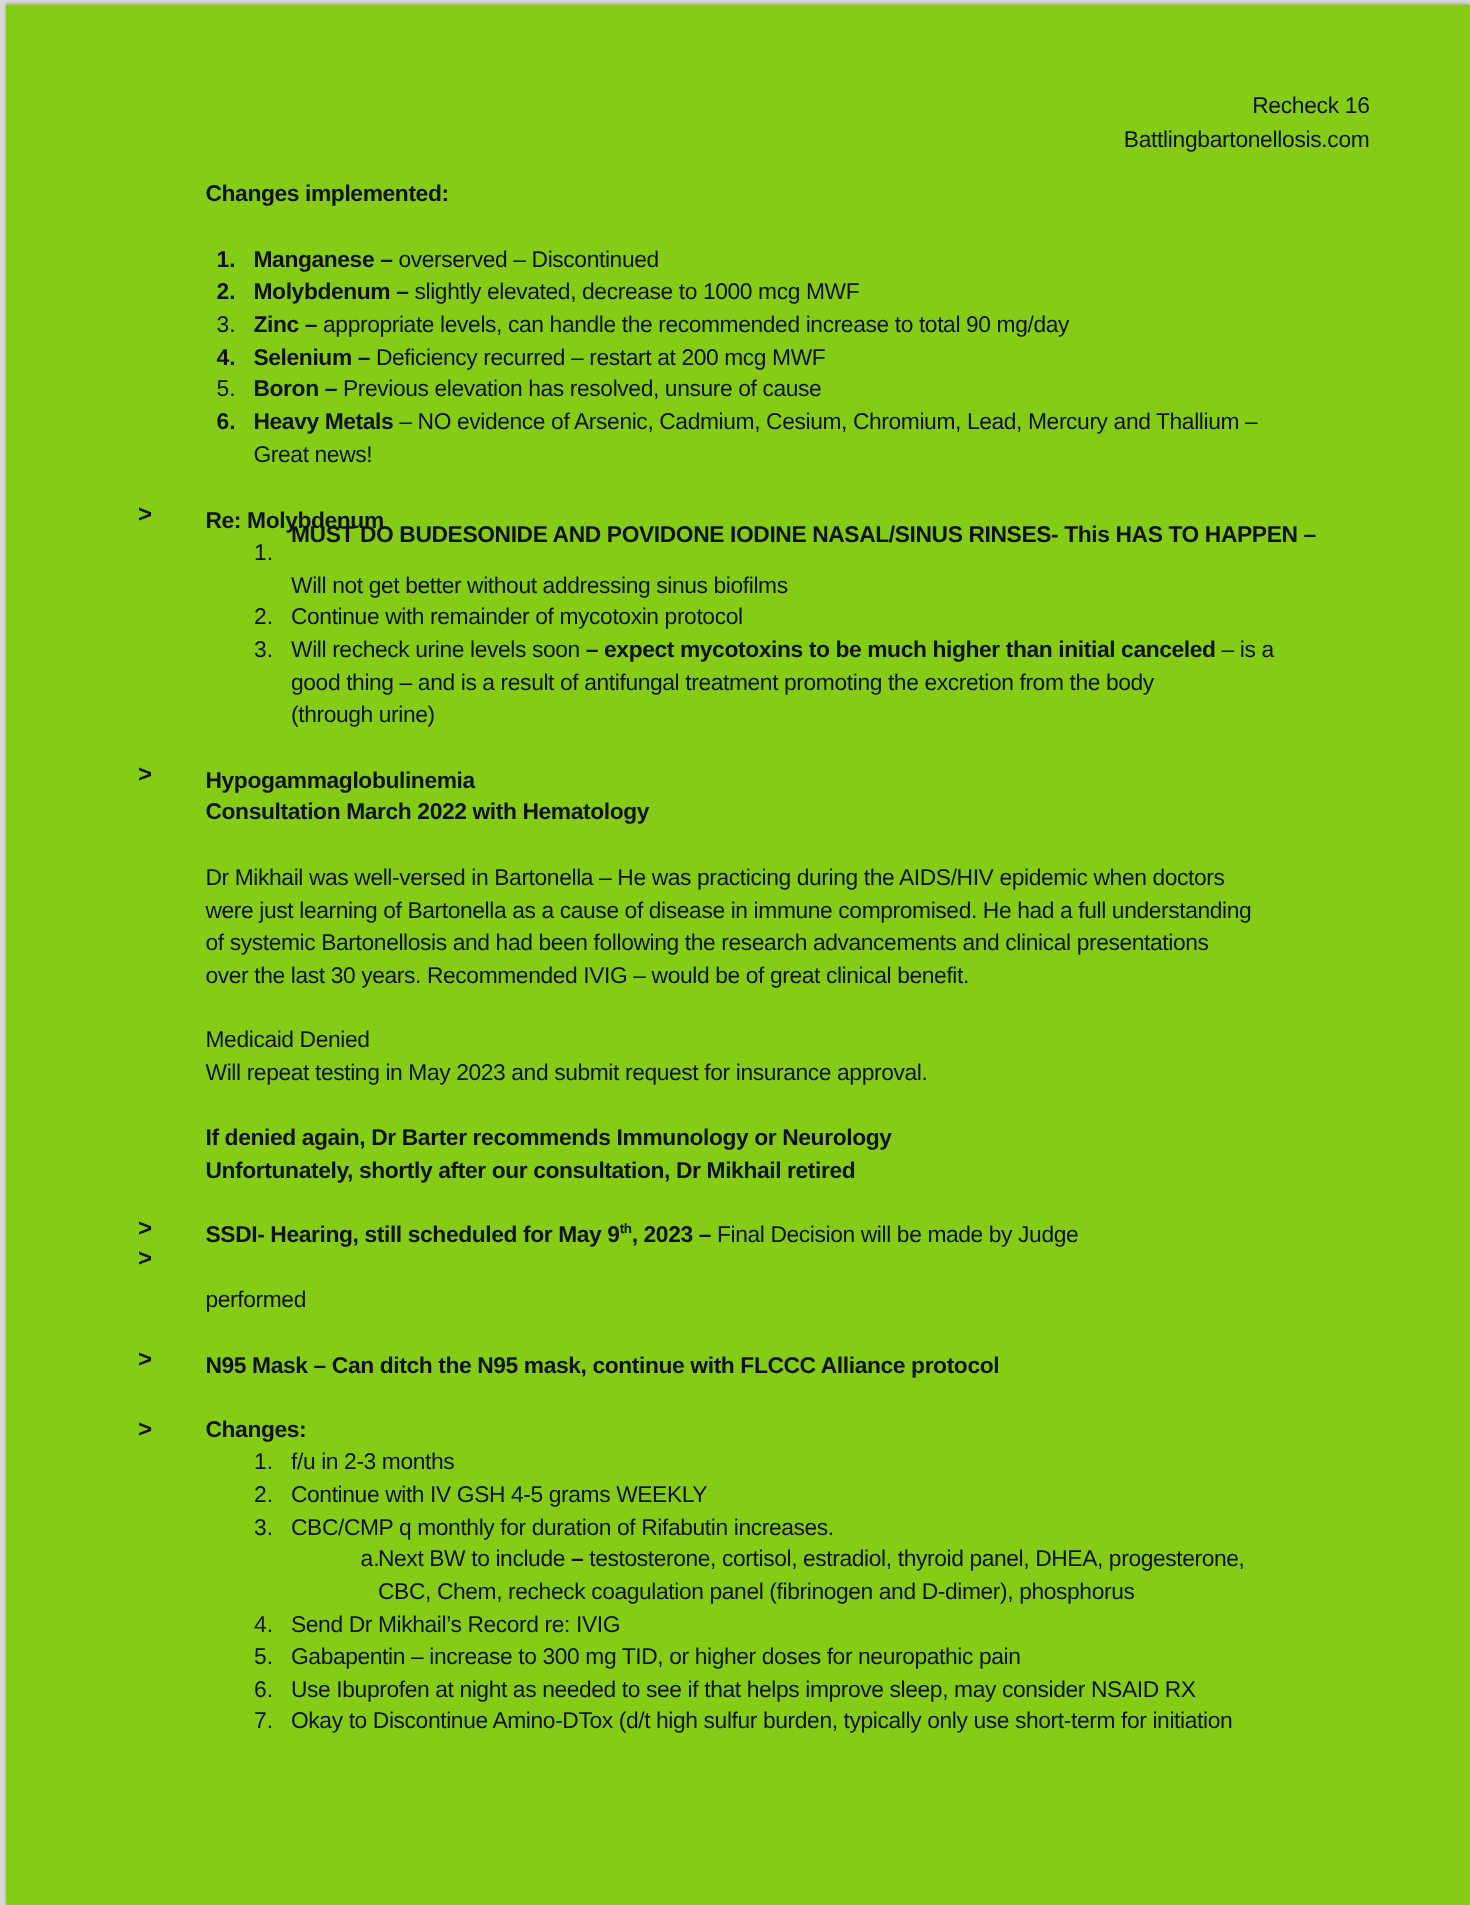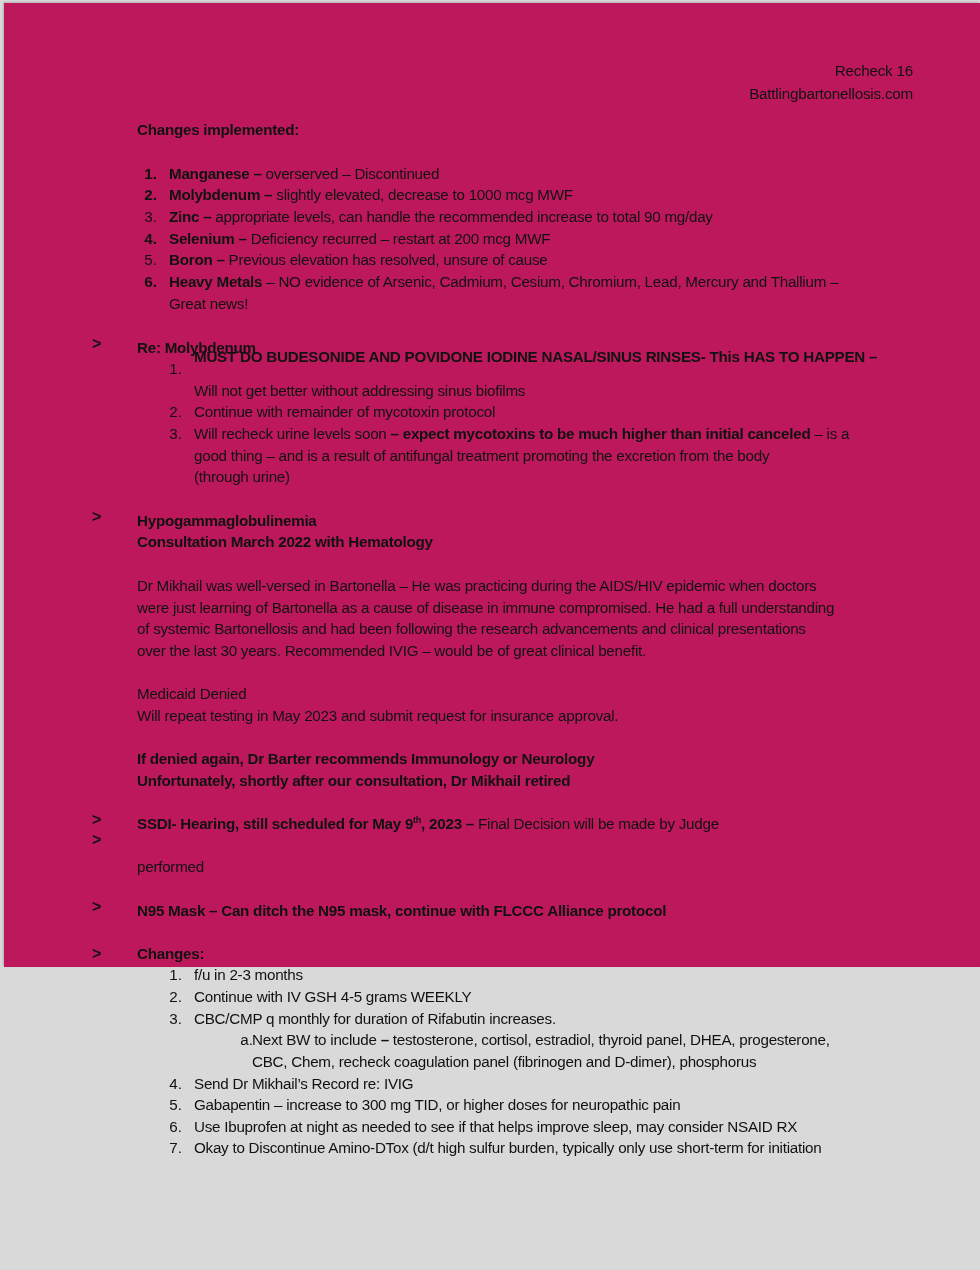--- a/index.html
+++ b/index.html
@@ -3,22 +3,22 @@
   <meta charset="utf-8">
   <style>
     html, body { margin: 0; padding: 0; }
     body {
       width: 980px; height: 1270px; overflow: hidden;
       background: #d9d9d9;
       font-family: "Liberation Sans", sans-serif;
       color: #111;
     }
     .page {
-      position: absolute; left: 4px; top: 3px; width: 976px; height: 964px;
-      background: #be185d;
+      position: absolute; left: 4px; top: 3px; width: 976px; height: 1267px;
+      background: #84cc16;
       box-shadow: -1px -1px 2px rgba(0,0,0,0.18);
     }
     .t { position: absolute; font-size: 15.2px; line-height: 21.6px; white-space: nowrap; letter-spacing: -0.25px; }
     .b { font-weight: bold; }
     .hdr { position: absolute; right: 67px; text-align: right; font-size: 15.2px; line-height: 22px; letter-spacing: -0.2px; }
     .arrow { position: absolute; left: 88px; font-size: 16px; font-weight: bold; }
     .num { position: absolute; font-size: 15.2px; line-height: 21.6px; text-align: right; width: 26px; }
     .numb { font-weight: bold; }
     sup { font-size: 9px; line-height: 0; }
   </style>

